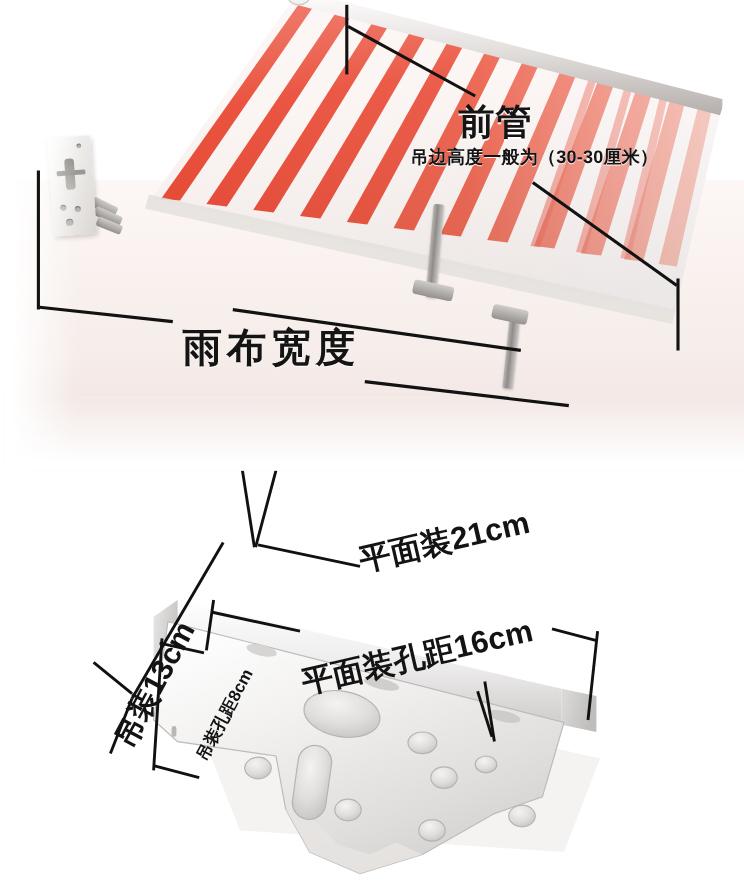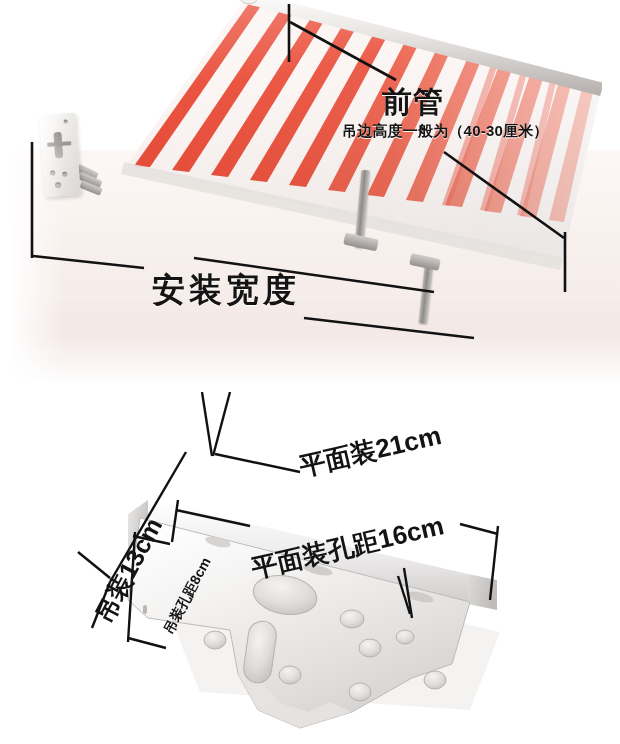--- a/index.html
+++ b/index.html
@@ -293,22 +293,22 @@
 
         <line x1="28" y1="142" x2="28" y2="258"></line>
 
         <line x1="29" y1="256" x2="140" y2="268"></line>
         <line x1="190" y1="258" x2="430" y2="292"></line>
         <line x1="300" y1="318" x2="470" y2="338"></line>
       </g>
     </svg>
 
     <div class="lbl" id="label-front-tube">前管</div>
-    <div class="lbl" id="label-front-tube-sub">吊边高度一般为（40-30厘米）</div>
-    <div class="lbl" id="label-wall-size">安装宽度</div>
+    <div class="lbl" id="label-front-tube-sub">吊边高度一般为（30-30厘米）</div>
+    <div class="lbl" id="label-wall-size">雨布宽度</div>
   </div>
 
   <div id="bracket-section">
 
     <svg viewBox="0 0 620 352" style="position:absolute;left:0;top:0;width:620px;height:352px;z-index:10">
       <defs>
         <linearGradient id="plateFace" x1="0.1" y1="0" x2="0.75" y2="1">
           <stop offset="0%" stop-color="#ffffff"></stop>
           <stop offset="35%" stop-color="#f3f2f1"></stop>
           <stop offset="72%" stop-color="#e2e0df"></stop>

